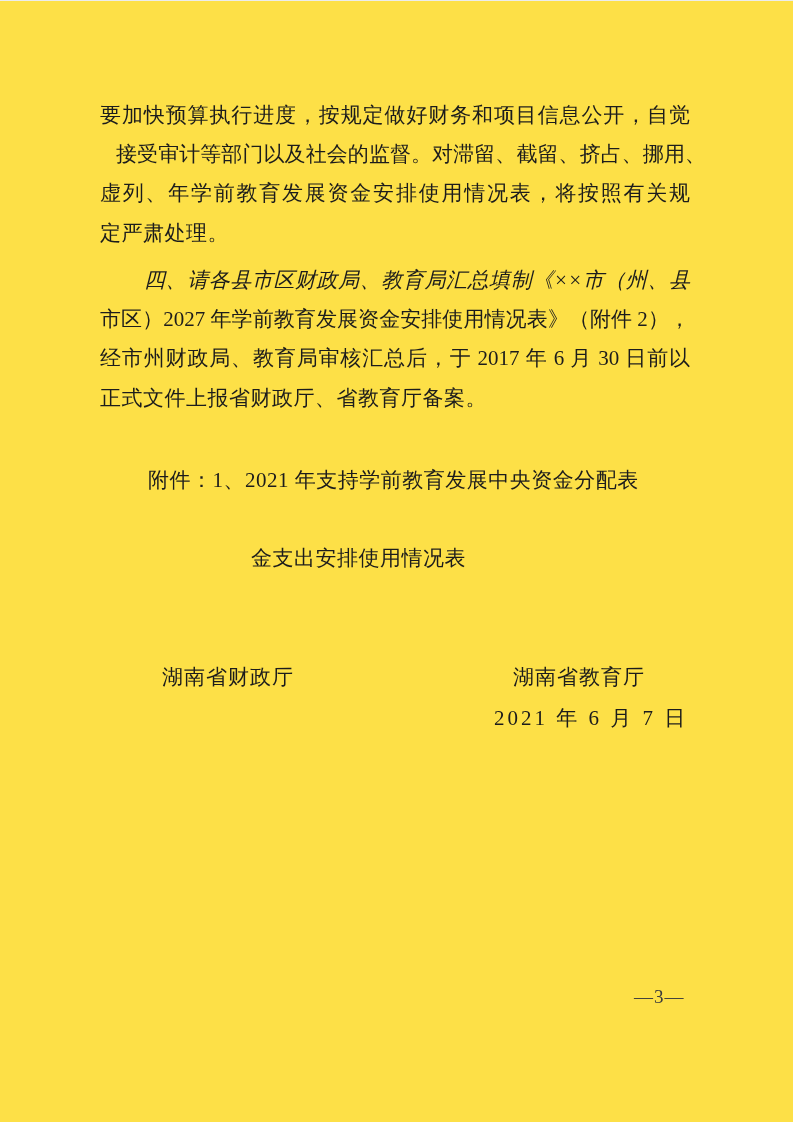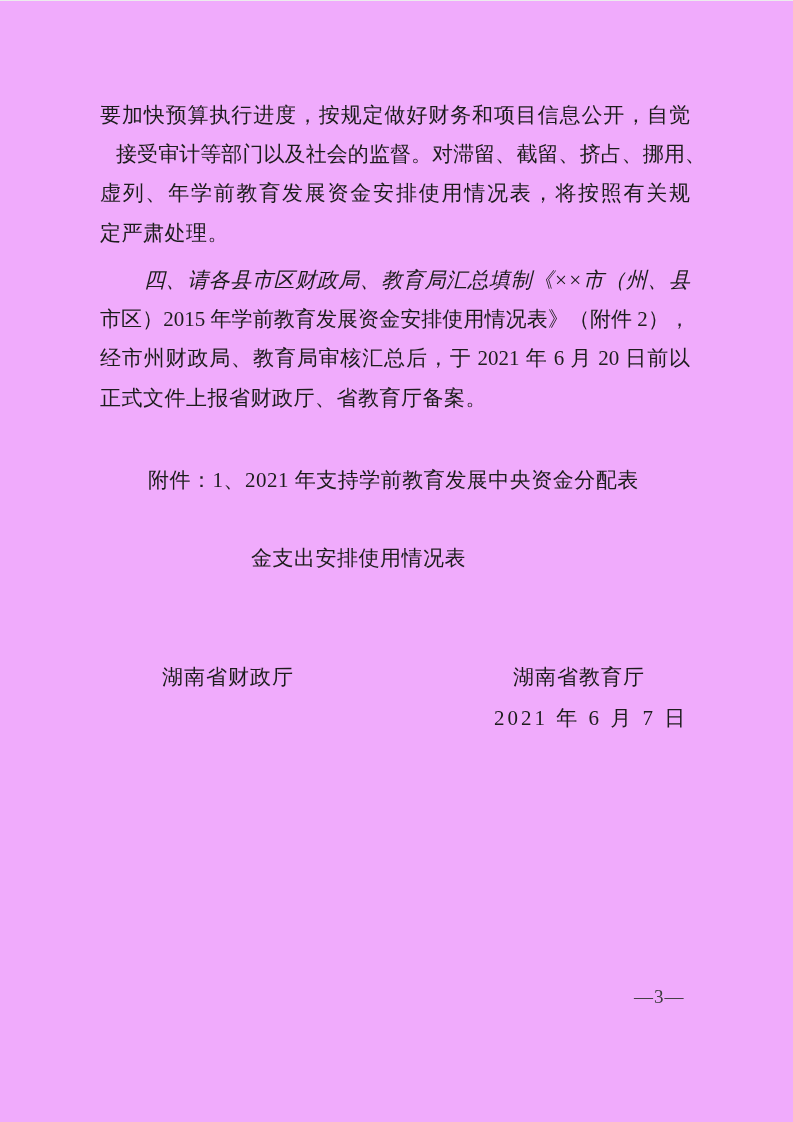--- a/index.html
+++ b/index.html
@@ -4,21 +4,21 @@
 <style>
   html, body {
     margin: 0;
     padding: 0;
     background: #ffffff;
   }
   .page {
     position: relative;
     width: 793px;
     height: 1122px;
-    background: #f0abfc;
+    background: #fde047;
     overflow: hidden;
     font-family: "Liberation Serif", "DejaVu Serif", serif;
     color: #1c1c1c;
     border-top: 1px solid #ececec;
   }
   .line {
     position: absolute;
     font-size: 21px;
     line-height: 27px;
     white-space: nowrap;
@@ -59,22 +59,22 @@
 <body>
 
 <div class="page">
 
   <div class="line just" style="left:100px; top:101px">要加快预算执行进度，按规定做好财务和项目信息公开，自觉</div>
   <div class="line just" style="left:116px; top:140px">接受审计等部门以及社会的监督。对滞留、截留、挤占、挪用、</div>
   <div class="line just" style="left:100px; top:179px">虚列、年学前教育发展资金安排使用情况表，将按照有关规</div>
   <div class="line" style="left:100px; top:219px">定严肃处理。</div>
 
   <div class="line just indent" style="top:266px">四、请各县市区财政局、教育局汇总填制《××市（州、县</div>
-  <div class="line just" style="left:100px; top:305px">市区）2015 年学前教育发展资金安排使用情况表》（附件 2），</div>
-  <div class="line just" style="left:100px; top:344px">经市州财政局、教育局审核汇总后，于 2021 年 6 月 20 日前以</div>
+  <div class="line just" style="left:100px; top:305px">市区）2027 年学前教育发展资金安排使用情况表》（附件 2），</div>
+  <div class="line just" style="left:100px; top:344px">经市州财政局、教育局审核汇总后，于 2017 年 6 月 30 日前以</div>
   <div class="line" style="left:100px; top:384px">正式文件上报省财政厅、省教育厅备案。</div>
 
   <div class="line" style="left:148px; top:466px">
     <span class="att-label">附件：</span><span>1、2021 年支持学前教育发展中央资金分配表</span>
   </div>
   <div class="line" style="left:251px; top:544px">金支出安排使用情况表</div>
 
   <div class="line sig" style="left:150px; top:663px">湖南省财政厅</div>
   <div class="line sig" style="left:501px; top:663px">湖南省教育厅</div>
   <div class="line date" style="left:494px; top:704px">2021 年 6 月 7 日</div>

